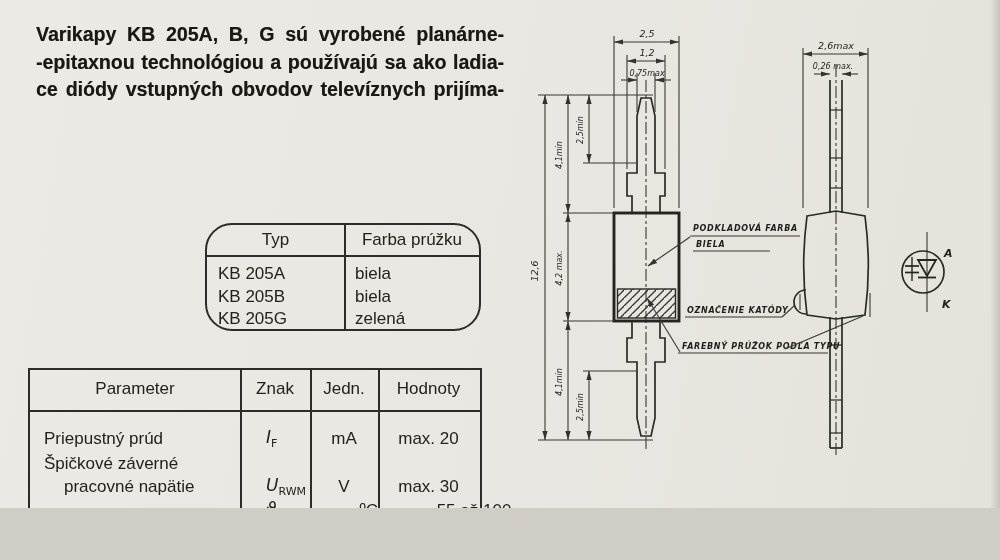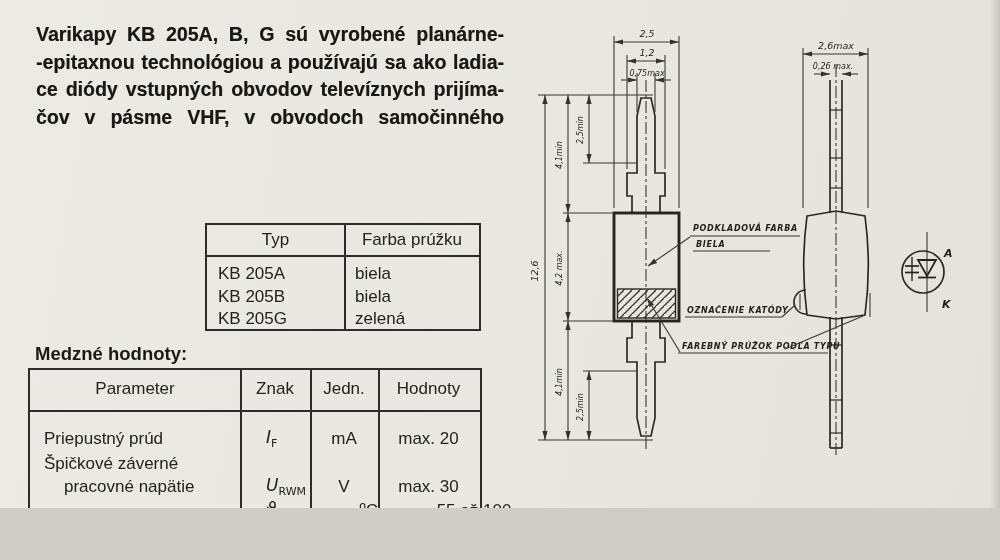--- a/index.html
+++ b/index.html
@@ -16,21 +16,21 @@
     text-shadow:0.3px 0.3px 0.4px rgba(25,22,18,0.55);}
   .intro .line{text-align:justify;text-align-last:justify;}
   .intro .line.last{text-align-last:left;}
   .puzdro{position:absolute;left:36px;top:174px;font-size:19px;color:#23221e;}
   
   .tbl{position:absolute;border:2.5px solid #2e2c28;box-sizing:border-box;background:transparent;}
   .vline{position:absolute;top:0;bottom:0;width:2.3px;background:#2e2c28;}
   .hline{position:absolute;left:0;right:0;height:2.3px;background:#2e2c28;}
   .cell{position:absolute;font-size:17px;color:#23221d;white-space:nowrap;}
   .center{text-align:center;}
-  .type-table{left:205px;top:223px;width:276px;height:108px;}
+  .type-table{left:205px;top:223px;width:276px;height:108px;border-radius:27px;}
   .limits-head{position:absolute;left:35px;top:343px;font-weight:bold;font-size:18.5px;color:#1b1a15;}
   .limits-table{left:28px;top:368px;width:454px;height:167px;}
   .sym{font-style:italic;font-family:"DejaVu Sans",sans-serif;}
   .sym sub{font-size:11px;font-style:normal;}
   
   .footer-url{position:absolute;left:586px;top:448px;font-style:italic;font-size:26.5px;
     color:#15140f;letter-spacing:0.5px;}
   
   .drawing{position:absolute;left:520px;top:10px;}
   .drawing text{fill:#211f1b;font-family:"DejaVu Sans",sans-serif;font-style:italic;}
@@ -45,39 +45,37 @@
 </head>
 <body>
 
 <div class="page">
   <div class="edge-shade"></div>
 
   <div class="intro">
     <div class="line">Varikapy KB 205A, B, G sú vyrobené planárne-</div>
     <div class="line">-epitaxnou technológiou a používajú sa ako ladia-</div>
     <div class="line">ce diódy vstupných obvodov televíznych prijíma-</div>
-    <div class="line">čov v pásme VHF, v obvodoch samočinného</div>
   </div>
 
 
   <div class="tbl type-table">
     <div class="vline" style="left:137px;"></div>
     <div class="hline" style="top:30px;"></div>
     <div class="cell center" style="left:0;width:137px;top:5px;">Typ</div>
     <div class="cell center" style="left:137px;width:136px;top:5px;">Farba prúžku</div>
 
     <div class="cell" style="left:11px;top:39px;">KB 205A</div>
     <div class="cell" style="left:148px;top:39px;">biela</div>
     <div class="cell" style="left:11px;top:62px;">KB 205B</div>
     <div class="cell" style="left:148px;top:62px;">biela</div>
     <div class="cell" style="left:11px;top:84px;">KB 205G</div>
     <div class="cell" style="left:148px;top:84px;">zelená</div>
   </div>
 
-  <div class="limits-head">Medzné hodnoty:</div>
 
   <div class="tbl limits-table">
     <div class="vline" style="left:210px;"></div>
     <div class="vline" style="left:280px;"></div>
     <div class="vline" style="left:348px;"></div>
     <div class="hline" style="top:40px;"></div>
 
     <div class="cell center" style="left:0;width:210px;top:9px;">Parameter</div>
     <div class="cell center" style="left:210px;width:70px;top:9px;">Znak</div>
     <div class="cell center" style="left:280px;width:68px;top:9px;">Jedn.</div>

